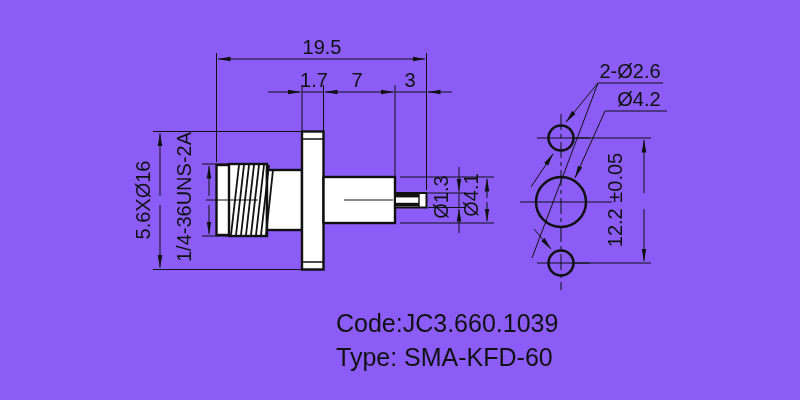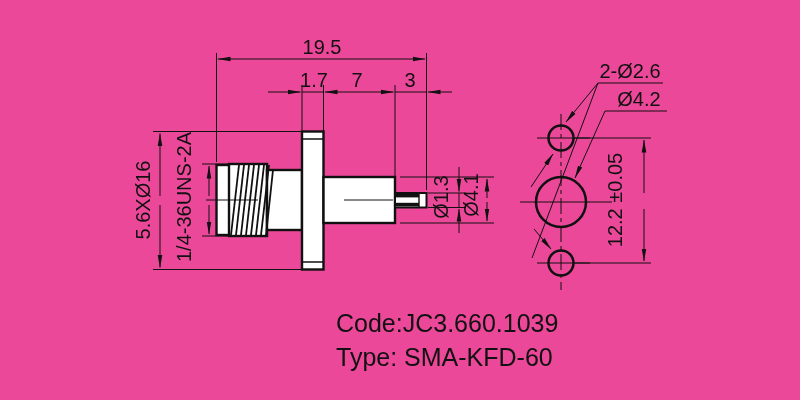--- a/index.html
+++ b/index.html
@@ -1,19 +1,19 @@
 <!DOCTYPE html>
 <html><head>
 <meta charset="utf-8">
 <style>
   html,body{margin:0;padding:0;background:#ffffff;}
   #canvas{
     position:relative;
     width:800px;height:400px;
-    background:#ec4899;
+    background:#8b5cf6;
     font-family:"Liberation Sans", sans-serif;
     overflow:hidden;
   }
   svg{display:block;}
   text{
     fill:#111;
     font-family:"Liberation Sans", sans-serif;
   }
   .dimtxt{font-size:20px;}
   .bigtxt{font-size:25px;}

